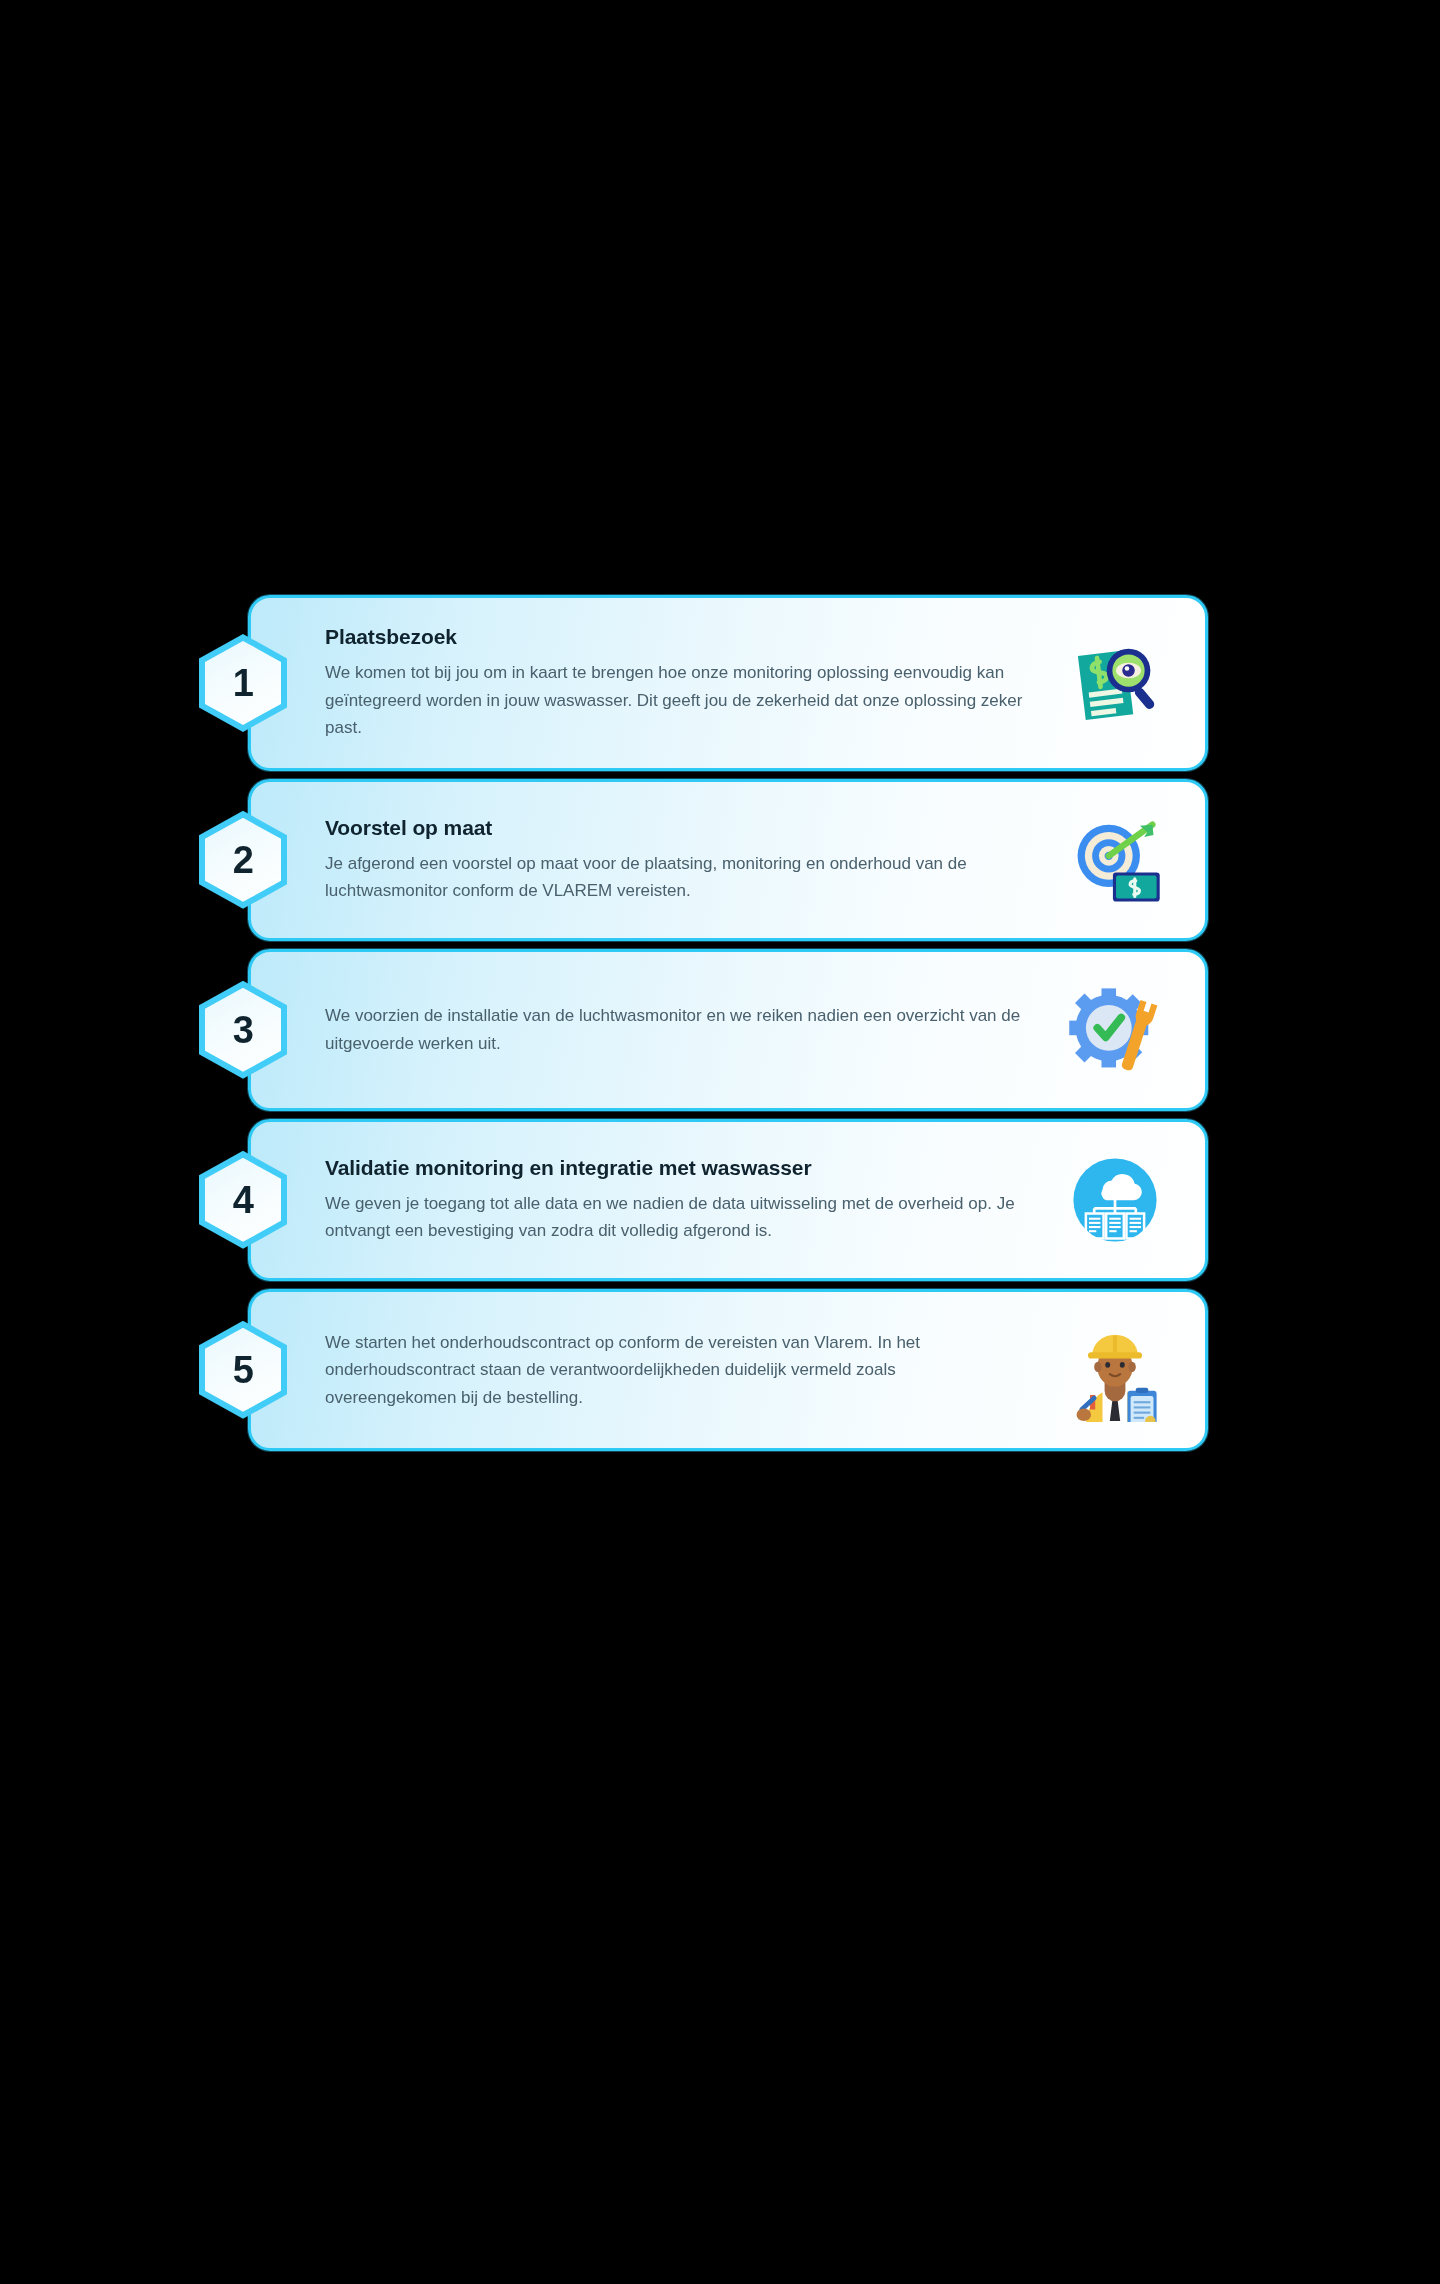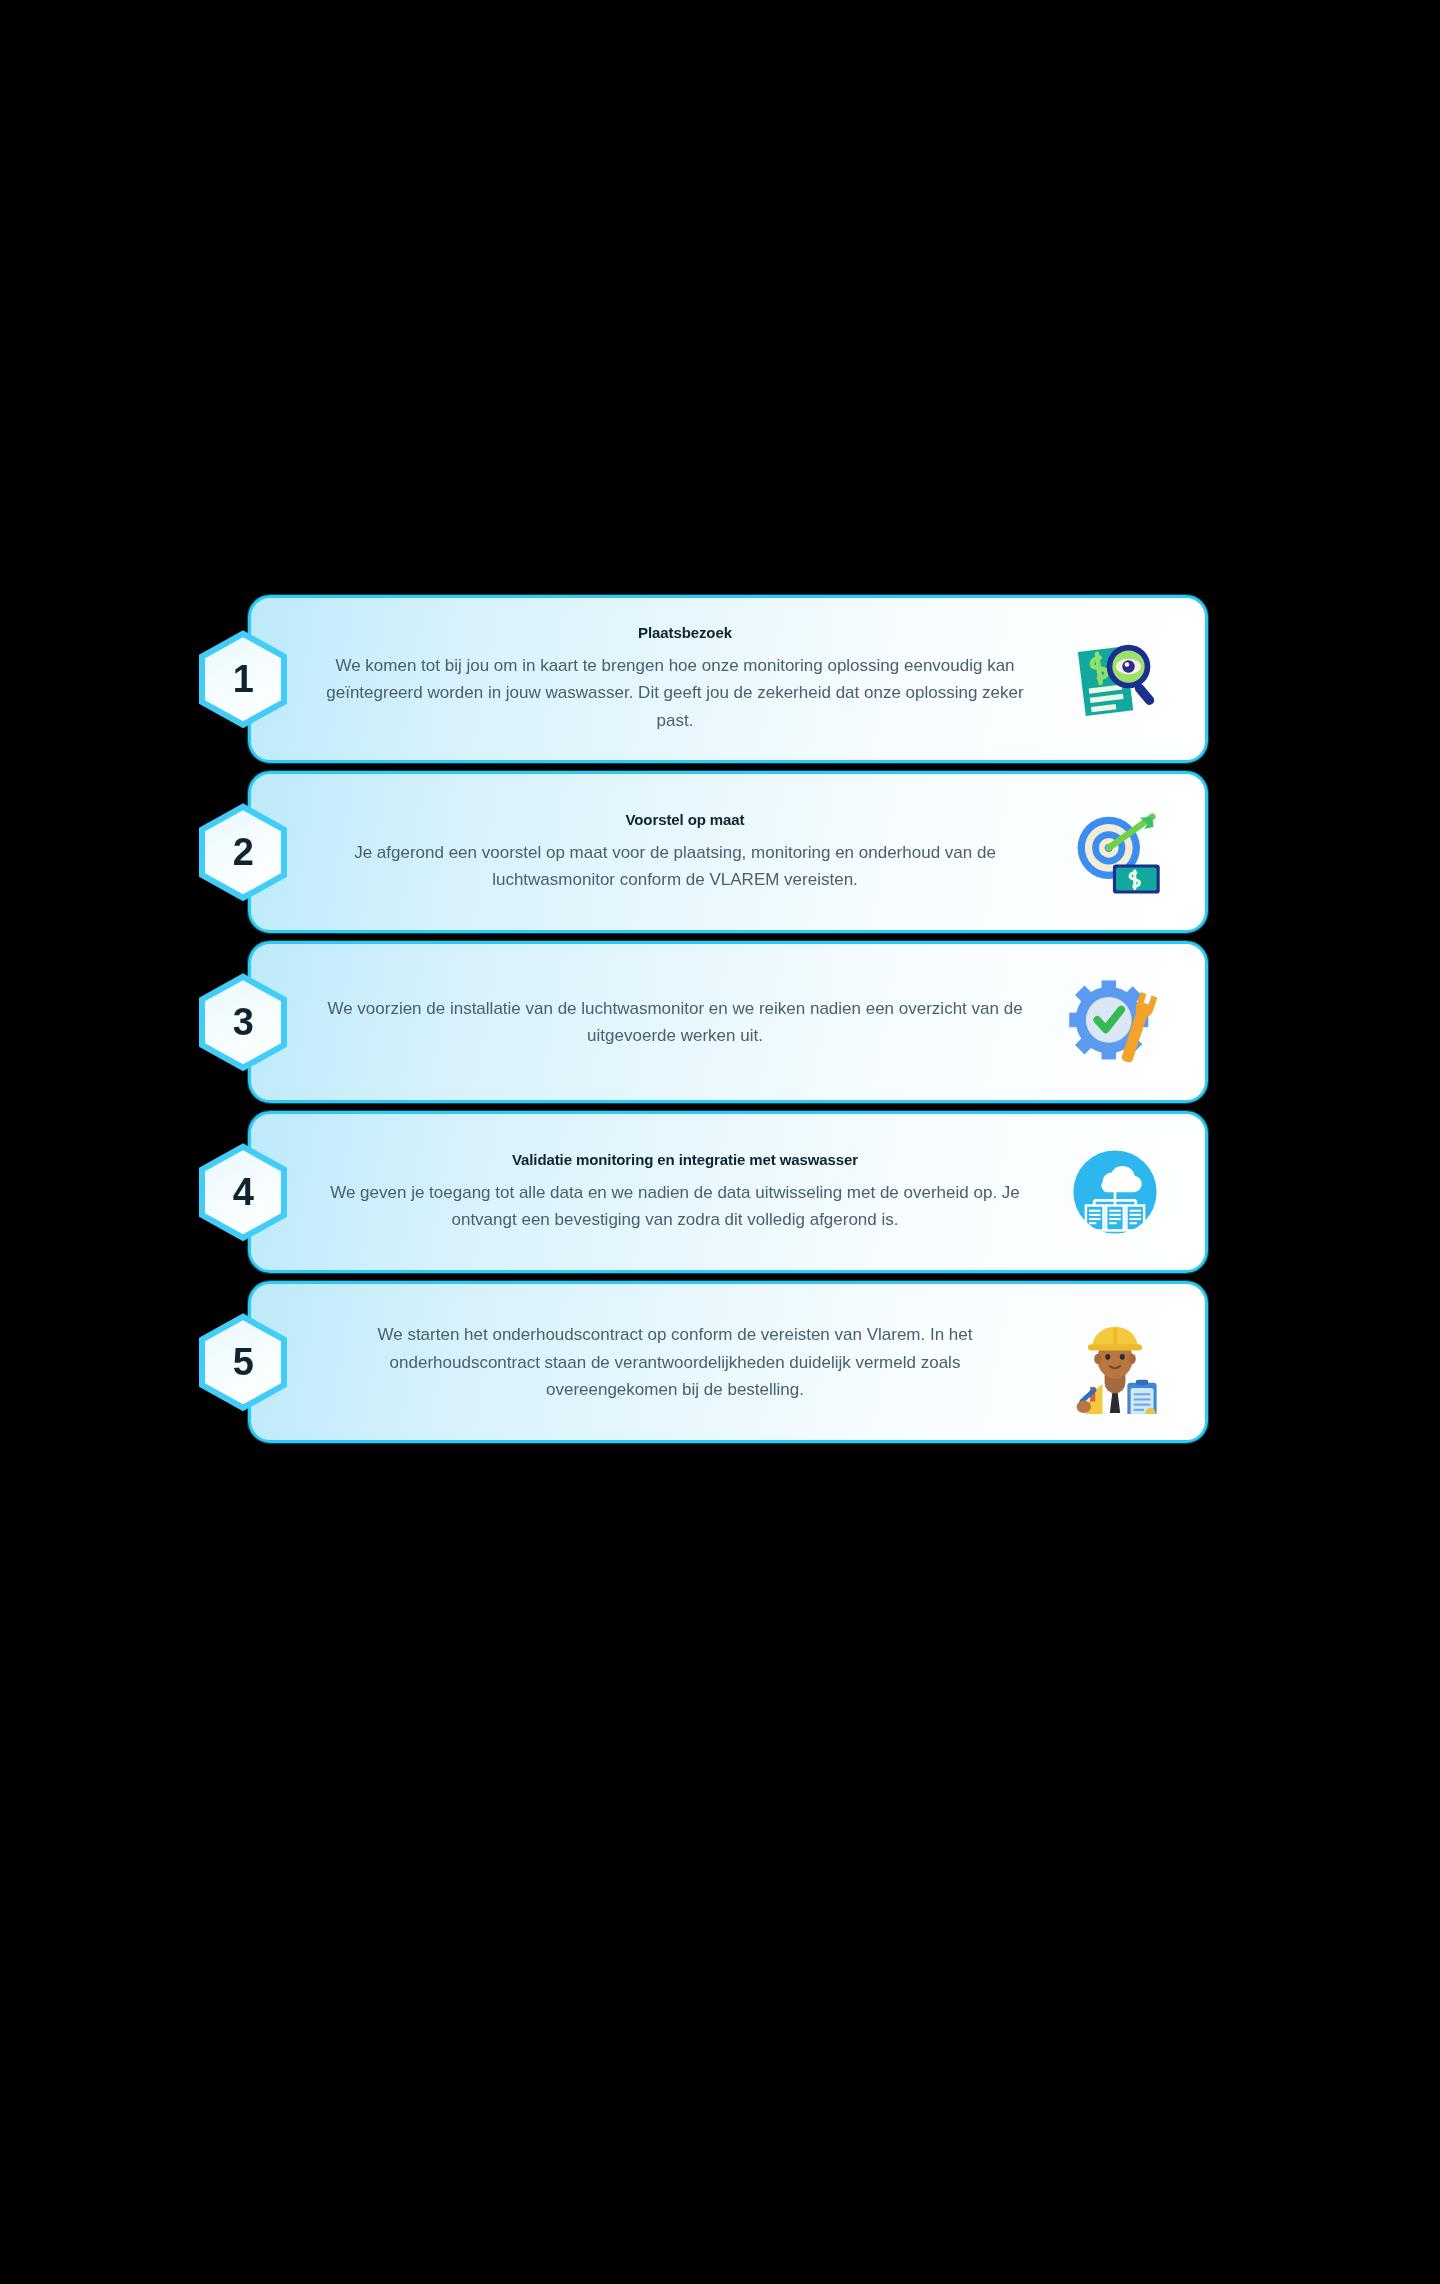--- a/index.html
+++ b/index.html
@@ -61,35 +61,33 @@
     z-index:2;
     font-size:38px;
     font-weight:700;
     color:#10242f;
     line-height:1;
     letter-spacing:-.5px;
   }
 
   .step-body{flex:1;min-width:0;padding-right:18px;}
   .step-title{
-    font-size:15px;
+    font-size:21px;
     font-weight:700;
     color:#10242f;
     letter-spacing:-.1px;
     margin:0 0 9px 0;
     line-height:1.25;
-    text-align:center;
   }
   .step-desc{
     font-size:17px;
     line-height:1.62;
     color:#49606d;
     margin:0;
     max-width:700px;
-    text-align:center;
   }
 
   .step-icon{
     width:104px;height:104px;
     flex:0 0 104px;
     display:flex;align-items:center;justify-content:center;
     margin-right:8px;
   }
   .step-icon svg{width:100%;height:100%;display:block;}
 </style>

